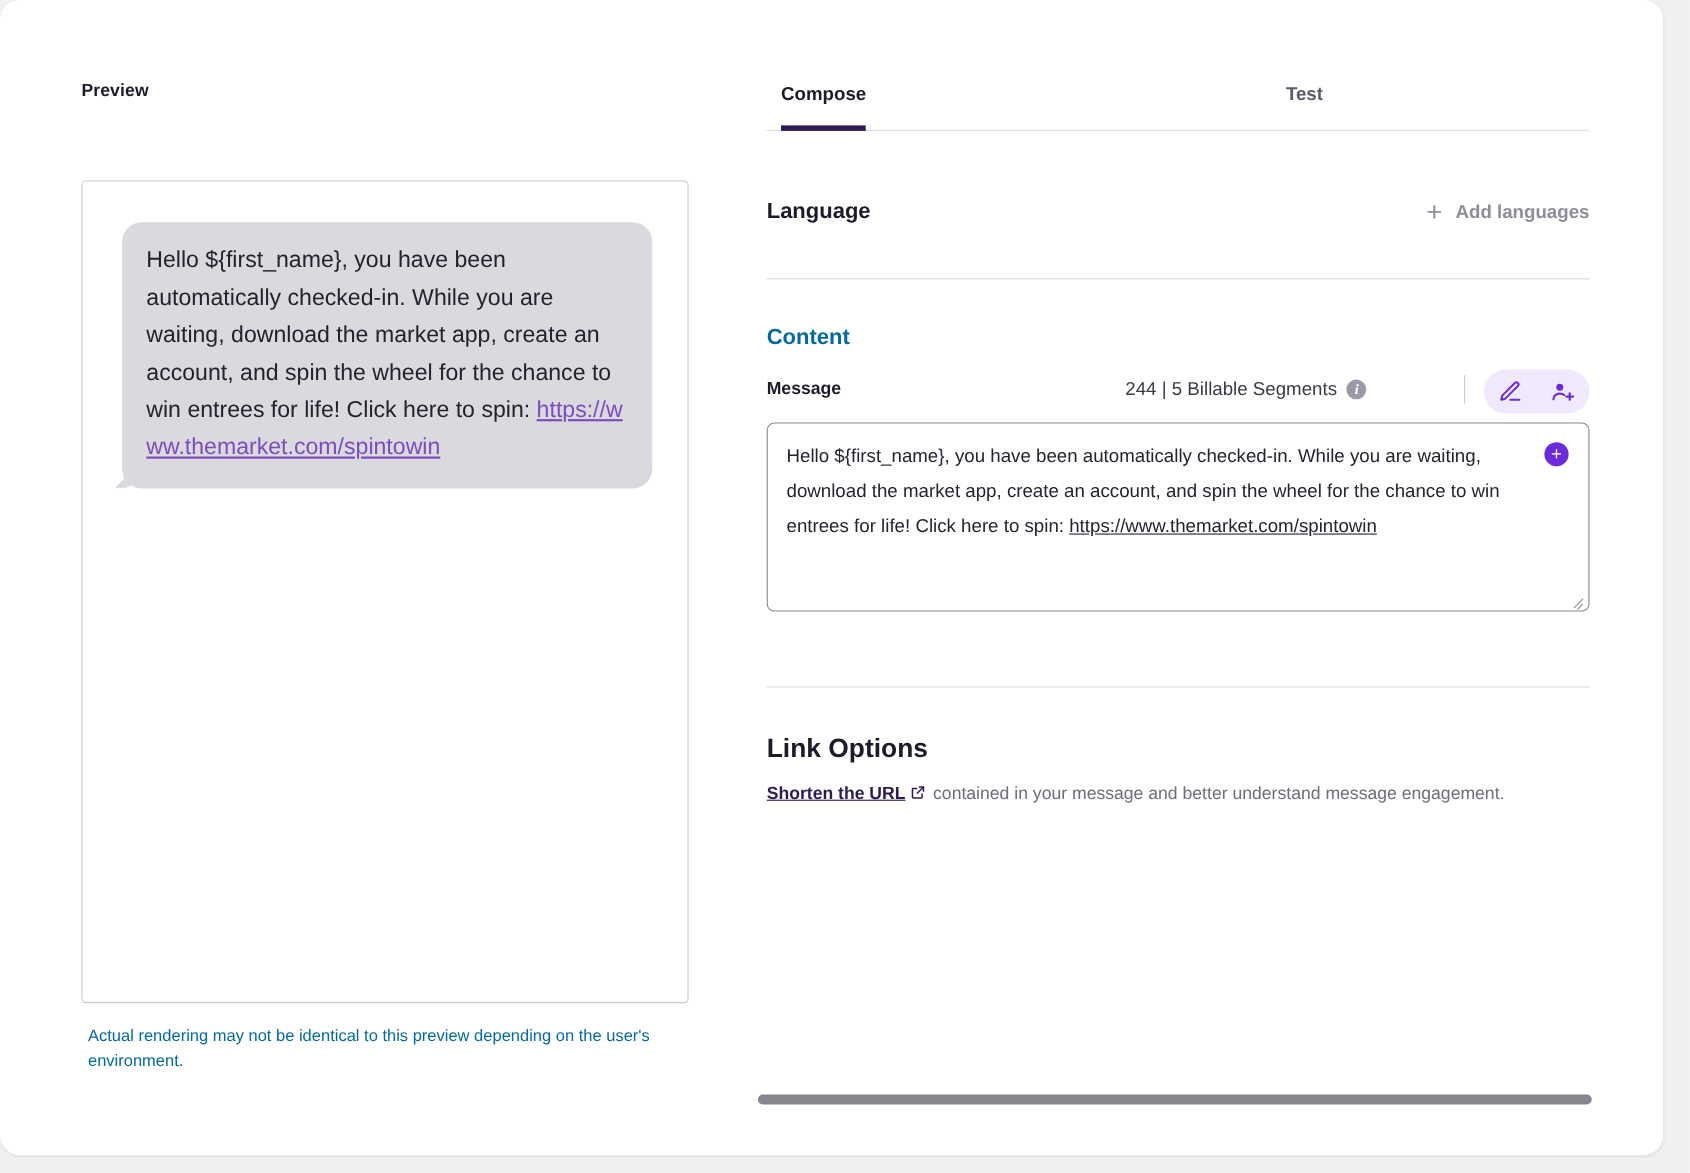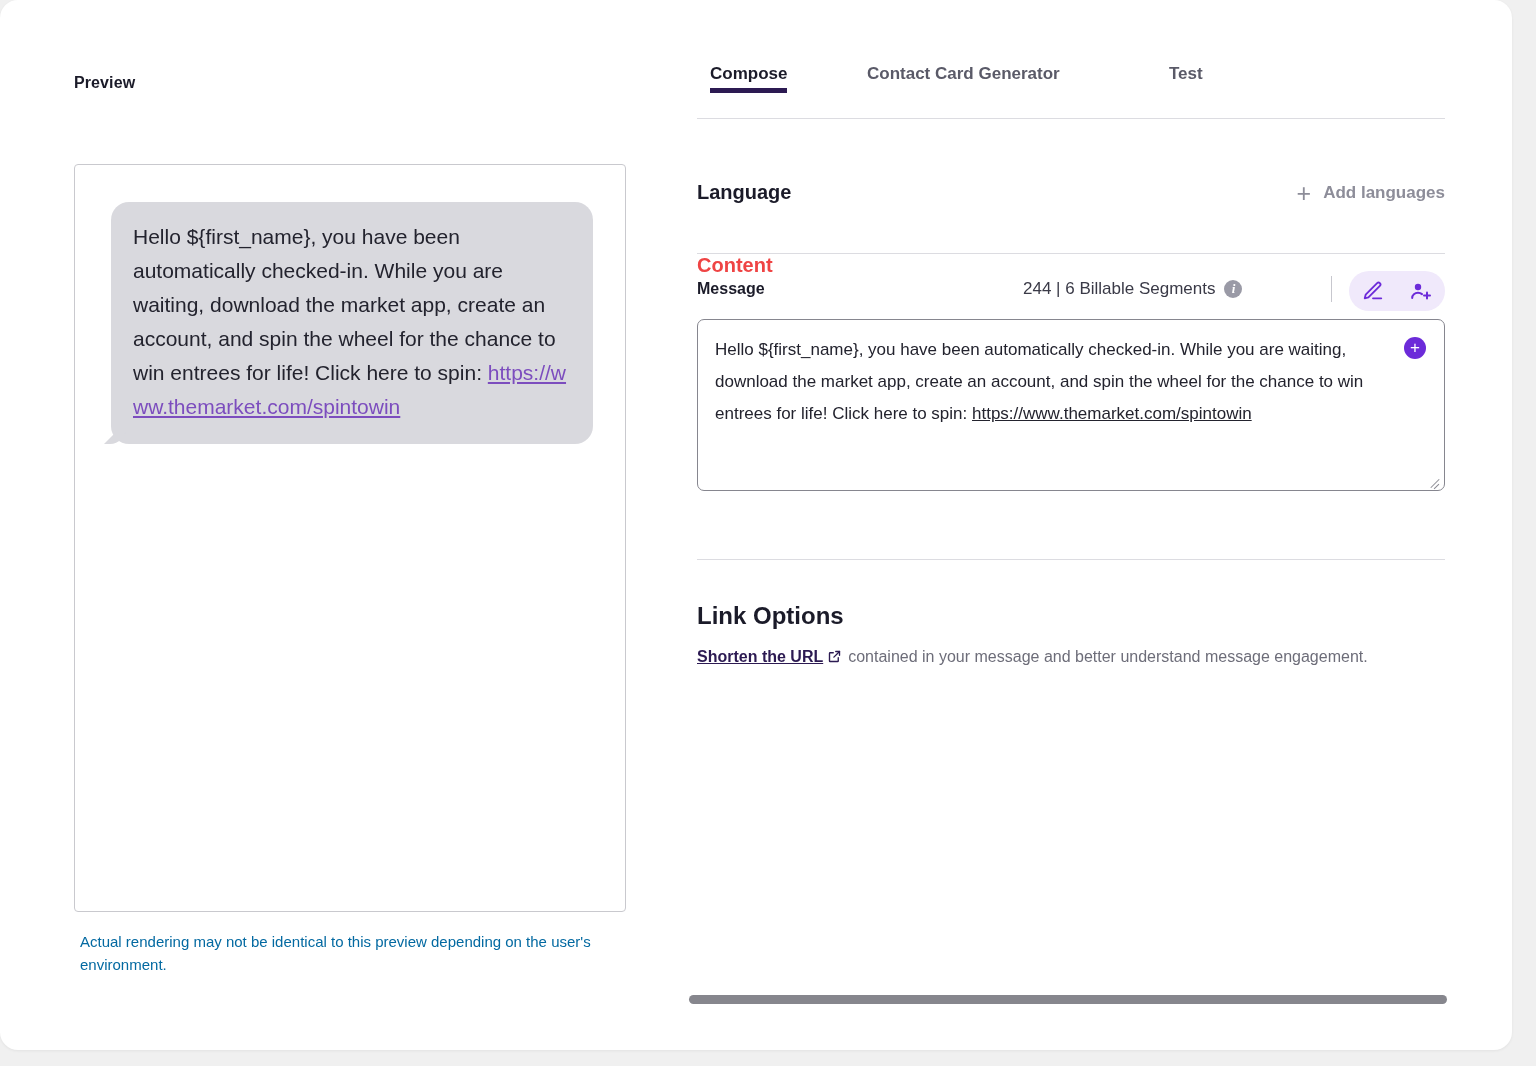--- a/index.html
+++ b/index.html
@@ -93,26 +93,26 @@
     top: 56px;
     width: 748px;
   }
   .tabs {
     position: relative;
     height: 62px;
     border-bottom: 1px solid #dcdce1;
   }
   .tab {
     position: absolute;
-    top: 8px;
+    top: 20px;
     font-size: 17px;
     font-weight: bold;
     color: #5a5a68;
     cursor: pointer;
-    padding-bottom: 4px;
+    padding-bottom: 18px;
   }
   .tab.active {
     color: #1b1b29;
     border-bottom: 5px solid #2c1a52;
   }
   #tab0 { left: 13px; }
   #tab1 { left: 170px; }
   #tab2 { left: 472px; }
 
   .section-head {
@@ -145,26 +145,28 @@
     font-weight: normal;
     line-height: 18px;
     color: #8d8d99;
   }
   .divider {
     height: 1px;
     background: #dcdce1;
     margin-top: 38px;
   }
   .content-title {
+    margin-top: 42px;
     font-size: 20px;
     font-weight: bold;
-    color: #ef4444;
+    color: #0369a1;
   }
   .msg-row {
     position: relative;
+    margin-top: 23px;
     height: 34px;
   }
   .msg-label {
     position: absolute;
     left: 0;
     top: 3px;
     font-size: 16px;
     font-weight: bold;
     color: #1b1b29;
   }
@@ -351,40 +353,39 @@
         <div class="tail"></div>
       </div>
     </div>
 
     <div class="preview-note">Actual rendering may not be identical to this preview depending on the user's environment.</div>
 
     <div class="right">
 
       <div class="tabs">
         <div class="tab active" id="tab0">Compose</div>
-        <div class="tab" id="tab1">Contact Card Generator</div>
         <div class="tab" id="tab2">Test</div>
       </div>
 
       <div class="section-head">
         <div class="section-title">Language</div>
         <div class="add-lang">
           <span class="plus-ico">+</span>
           <span>Add languages</span>
         </div>
       </div>
 
       <div class="divider"></div>
 
       <div class="content-title">Content</div>
 
       <div class="msg-row">
         <div class="msg-label">Message</div>
         <div class="seg-count">
-          <span>244 | 6 Billable Segments</span>
+          <span>244 | 5 Billable Segments</span>
           <span class="info-ico">i</span>
         </div>
         <div class="v-sep"></div>
         <div class="icon-pill">
           <span class="pill-ico">
             <svg width="22" height="22" viewBox="0 0 24 24" fill="none" stroke="#6c2bd9" stroke-width="2" stroke-linecap="round" stroke-linejoin="round">
               <path d="M12 20h9"></path>
               <path d="M16.5 3.5a2.1 2.1 0 0 1 3 3L7 19l-4 1 1-4z"></path>
             </svg>
           </span>

